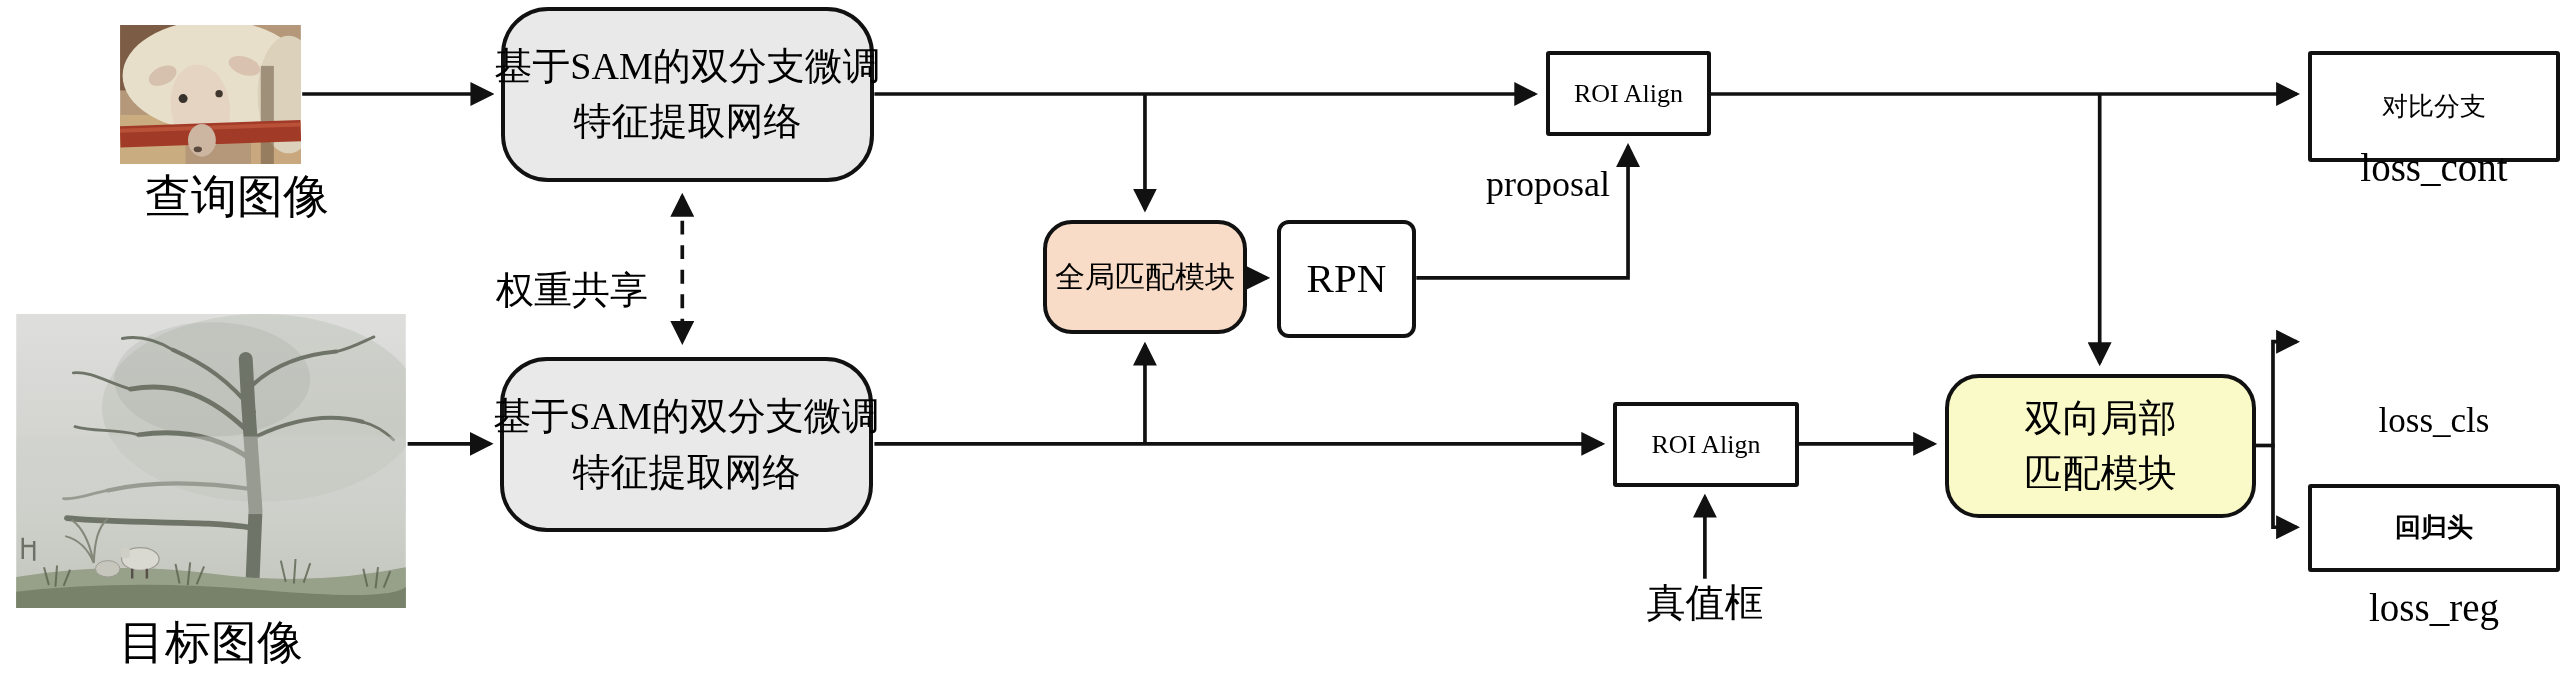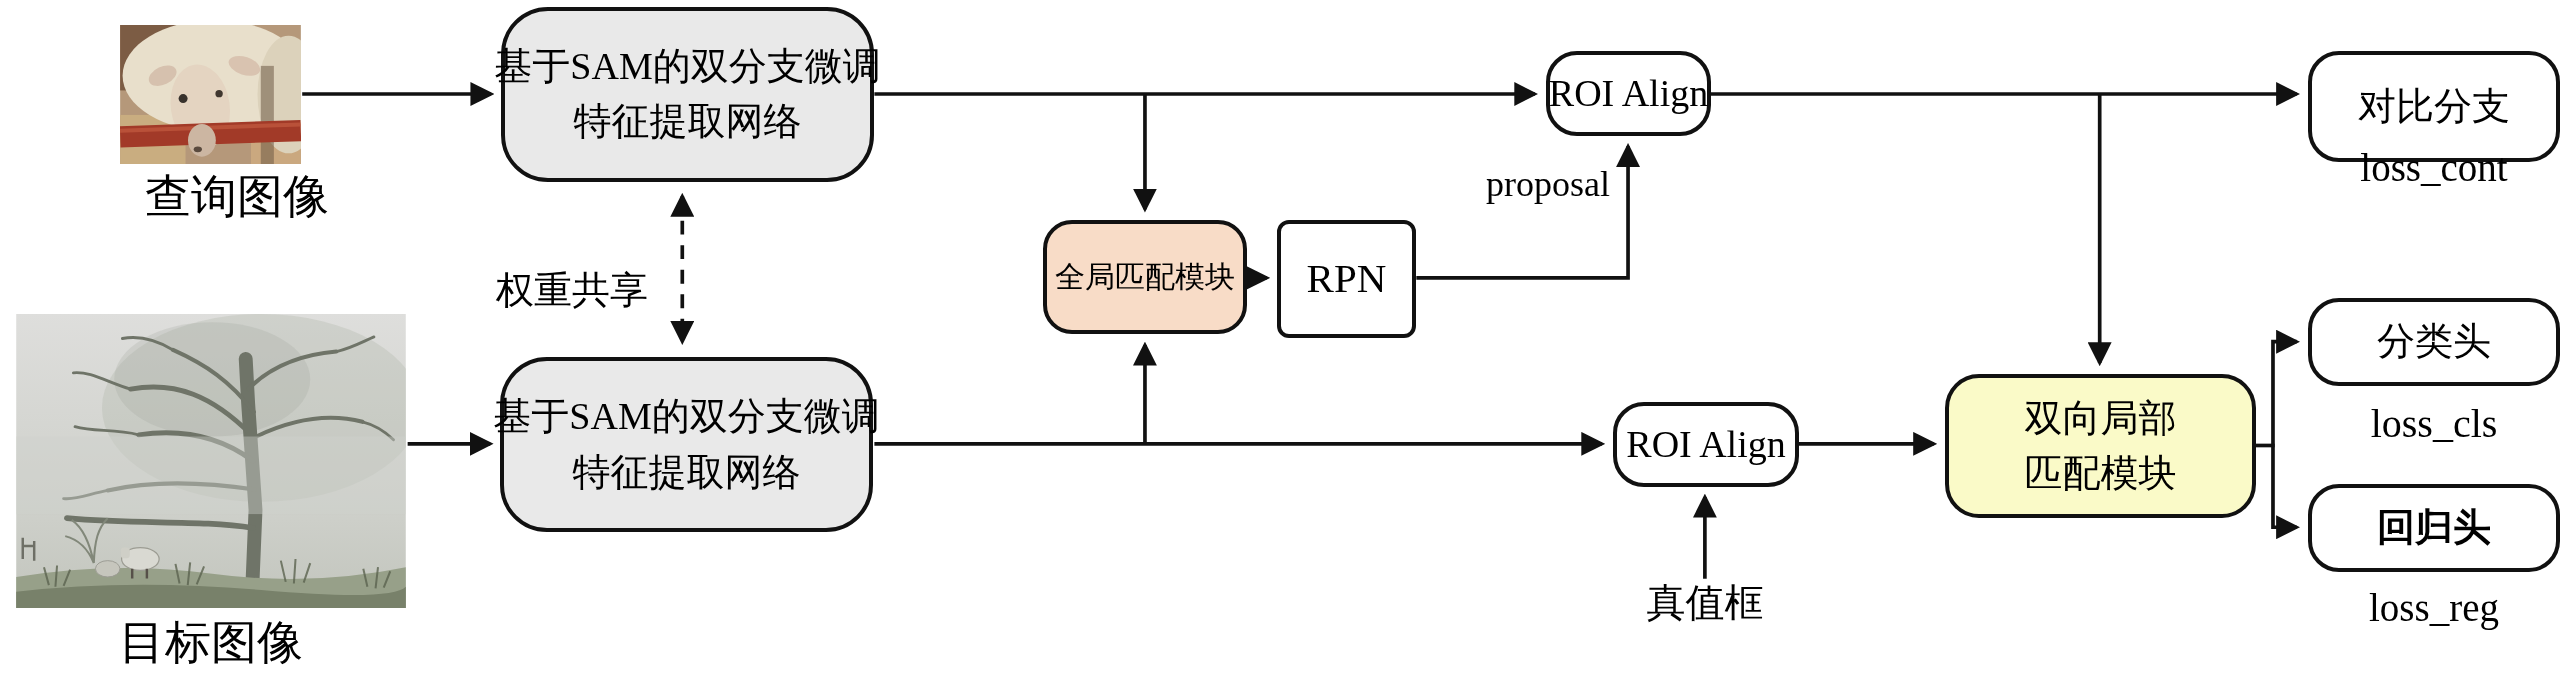--- a/index.html
+++ b/index.html
@@ -13,21 +13,21 @@
   .node{
     position:absolute;box-sizing:border-box;border:4.1px solid var(--border);
     background:var(--box-white);color:var(--text);
     display:flex;flex-direction:column;align-items:center;justify-content:center;
     text-align:center;line-height:1.45;
   }
   .node .ln{display:block;white-space:nowrap;}
   .gray{background:var(--box-gray);border-radius:47px;font-size:38px;}
   .pink{background:var(--box-pink);border-radius:29px;font-size:30px;}
   .yellow{background:var(--box-yellow);border-radius:34px;font-size:38px;}
-  .white-sm{background:var(--box-white);border-radius:31px;font-size:38px;}
+  .white-sm{background:var(--box-white);border-radius:3px;font-size:26px;}
   .lbl{
     position:absolute;color:var(--text);text-align:center;white-space:nowrap;
     line-height:1.1;
   }
   .photo{position:absolute;display:block;}
 </style>
 </head>
 <body>
 
 <div class="canvas">
@@ -173,25 +173,22 @@
   <div class="lbl" style="left:1607px;top:582px;width:196px;font-size:39px;">真值框</div>
 
   <div class="node yellow" style="left:1945px;top:374px;width:311px;height:144px;">
     <span class="ln">双向局部</span>
     <span class="ln">匹配模块</span>
   </div>
 
   <div class="node white-sm" style="left:2308px;top:51px;width:252px;height:111px;">
     <span class="ln">对比分支</span>
   </div>
-  <div class="node white-sm" style="left:2308px;top:298px;width:252px;height:88px;">
-    <span class="ln">分类头</span>
-  </div>
   <div class="node white-sm" style="left:2308px;top:484px;width:252px;height:88px;font-weight:bold;">
     <span class="ln">回归头</span>
   </div>
 
   <div class="lbl" style="left:2300px;top:147px;width:268px;font-size:39px;">loss_cont</div>
-  <div class="lbl" style="left:2300px;top:402px;width:268px;font-size:40px;">loss_cls</div>
+  <div class="lbl" style="left:2300px;top:402px;width:268px;font-size:35px;">loss_cls</div>
   <div class="lbl" style="left:2300px;top:587px;width:268px;font-size:39px;">loss_reg</div>
 
 </div>
 
 
 </body></html>

